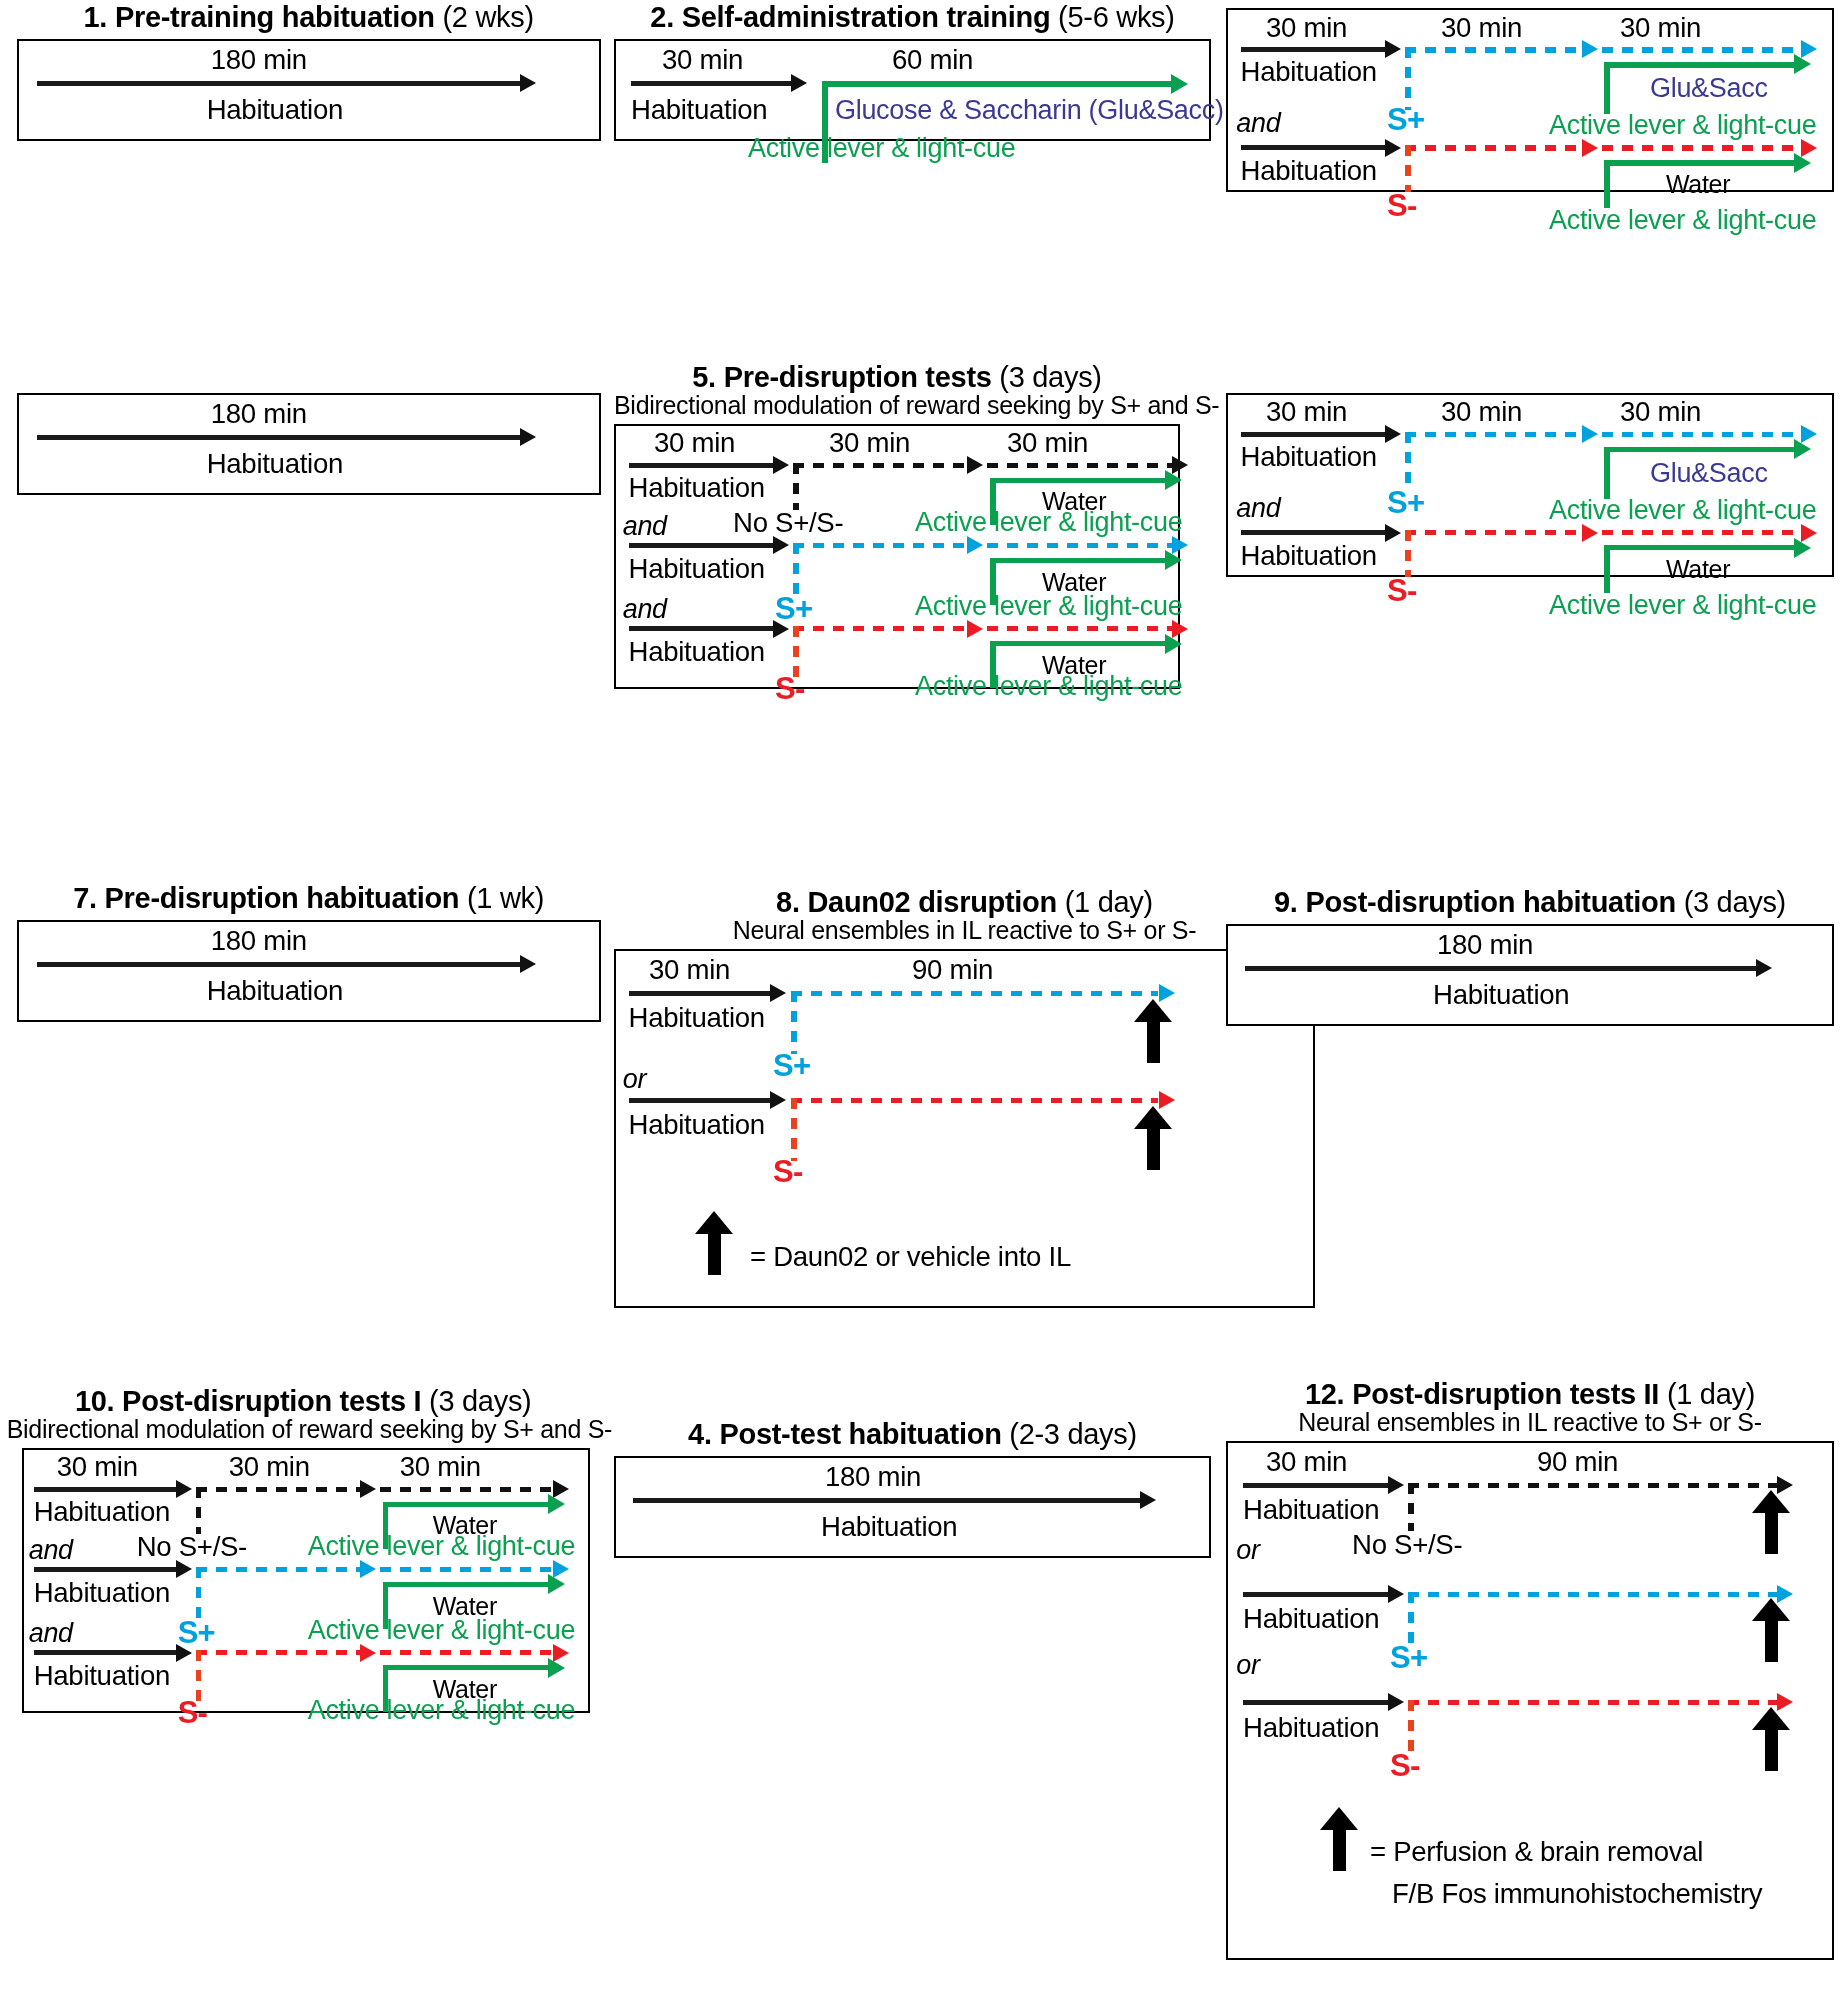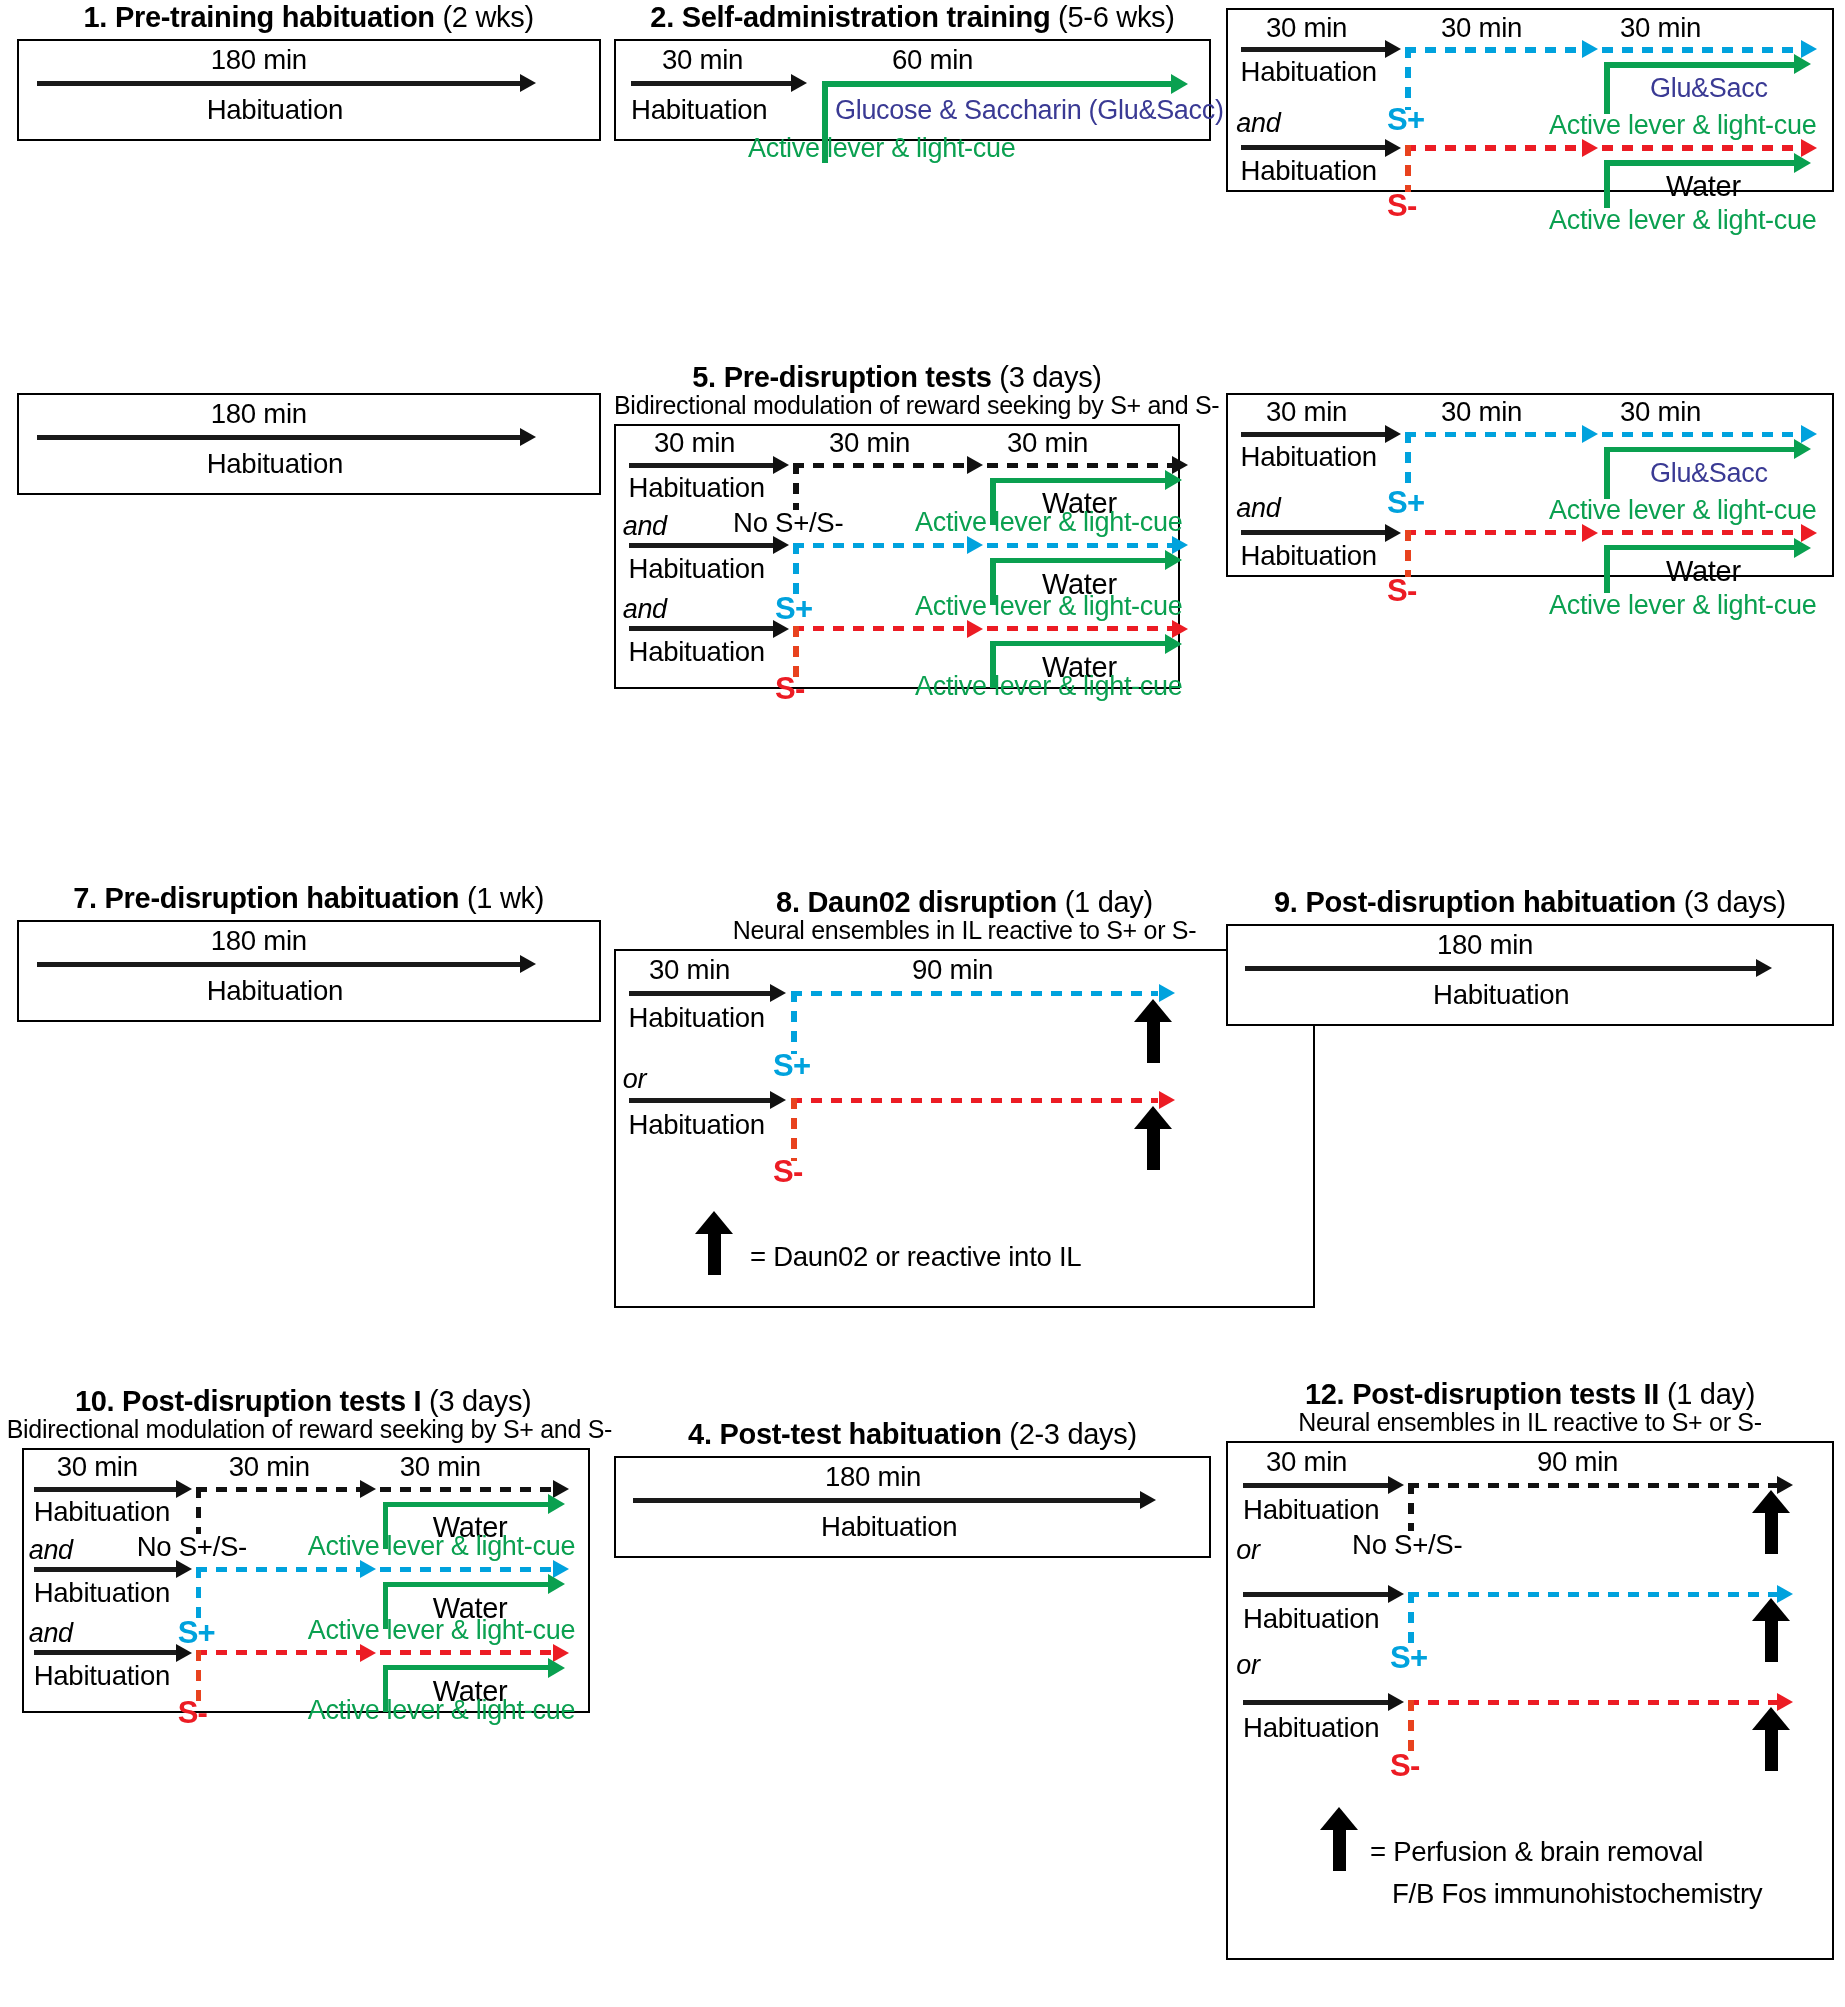--- a/index.html
+++ b/index.html
@@ -12,21 +12,21 @@
           line-height:1.05;white-space:nowrap;letter-spacing:-0.3px;}
   .ptitle .dur{font-weight:normal;}
   .psub{font-size:25px;text-align:center;line-height:1.05;
         white-space:nowrap;letter-spacing:-0.3px;}
   .box{position:relative;border:2.5px solid #000;background:#fff;box-sizing:border-box;}
 
   
   .lbl{position:absolute;white-space:nowrap;line-height:1;}
   .min{font-size:27.6px;letter-spacing:-0.3px;}
   .hab{font-size:27.6px;letter-spacing:-0.3px;}
-  .water{font-size:29px;letter-spacing:-0.3px;}
+  .water{font-size:25px;letter-spacing:-0.3px;}
   .alc{font-size:27px;color:#0AA050;letter-spacing:-0.3px;}
   .glu{font-size:27px;color:#3A3A94;letter-spacing:-0.3px;}
   .noss{font-size:27.6px;letter-spacing:-0.3px;}
   .andor{font-size:27px;font-style:italic;letter-spacing:-0.3px;}
   .splus{font-size:31px;font-weight:bold;color:#00A2DD;letter-spacing:-0.8px;}
   .sminus{font-size:31px;font-weight:bold;color:#EC1C24;letter-spacing:-0.8px;}
   .legtxt{font-size:27.6px;letter-spacing:-0.3px;white-space:nowrap;line-height:1.12;}
 
   
   .solid{position:absolute;height:5px;background:#1a1a1a;}
@@ -291,21 +291,21 @@
     <div class="lbl sminus" style="left:157px;top:205px;">S-</div>
     <div class="uparrow" style="left:518px;top:155px;">
       <div class="head"></div>
           <div class="stem"></div>
     </div>
 
     <div class="uparrow" style="left:79px;top:260px;">
       <div class="head"></div>
           <div class="stem"></div>
     </div>
-    <div class="lbl legtxt" style="left:134px;top:291px;">= Daun02 or reactive into IL</div>
+    <div class="lbl legtxt" style="left:134px;top:291px;">= Daun02 or vehicle into IL</div>
   </div>
 </div>
 
 <div class="panel" style="left:1226px;top:887px;width:608px;">
   <div class="ptitle">
     <span>9.</span>
     <span>Post-disruption habituation</span>
     <span class="dur">(3 days)</span>
   </div>
   <div class="box" style="height:102px;margin-top:6.7px;">

